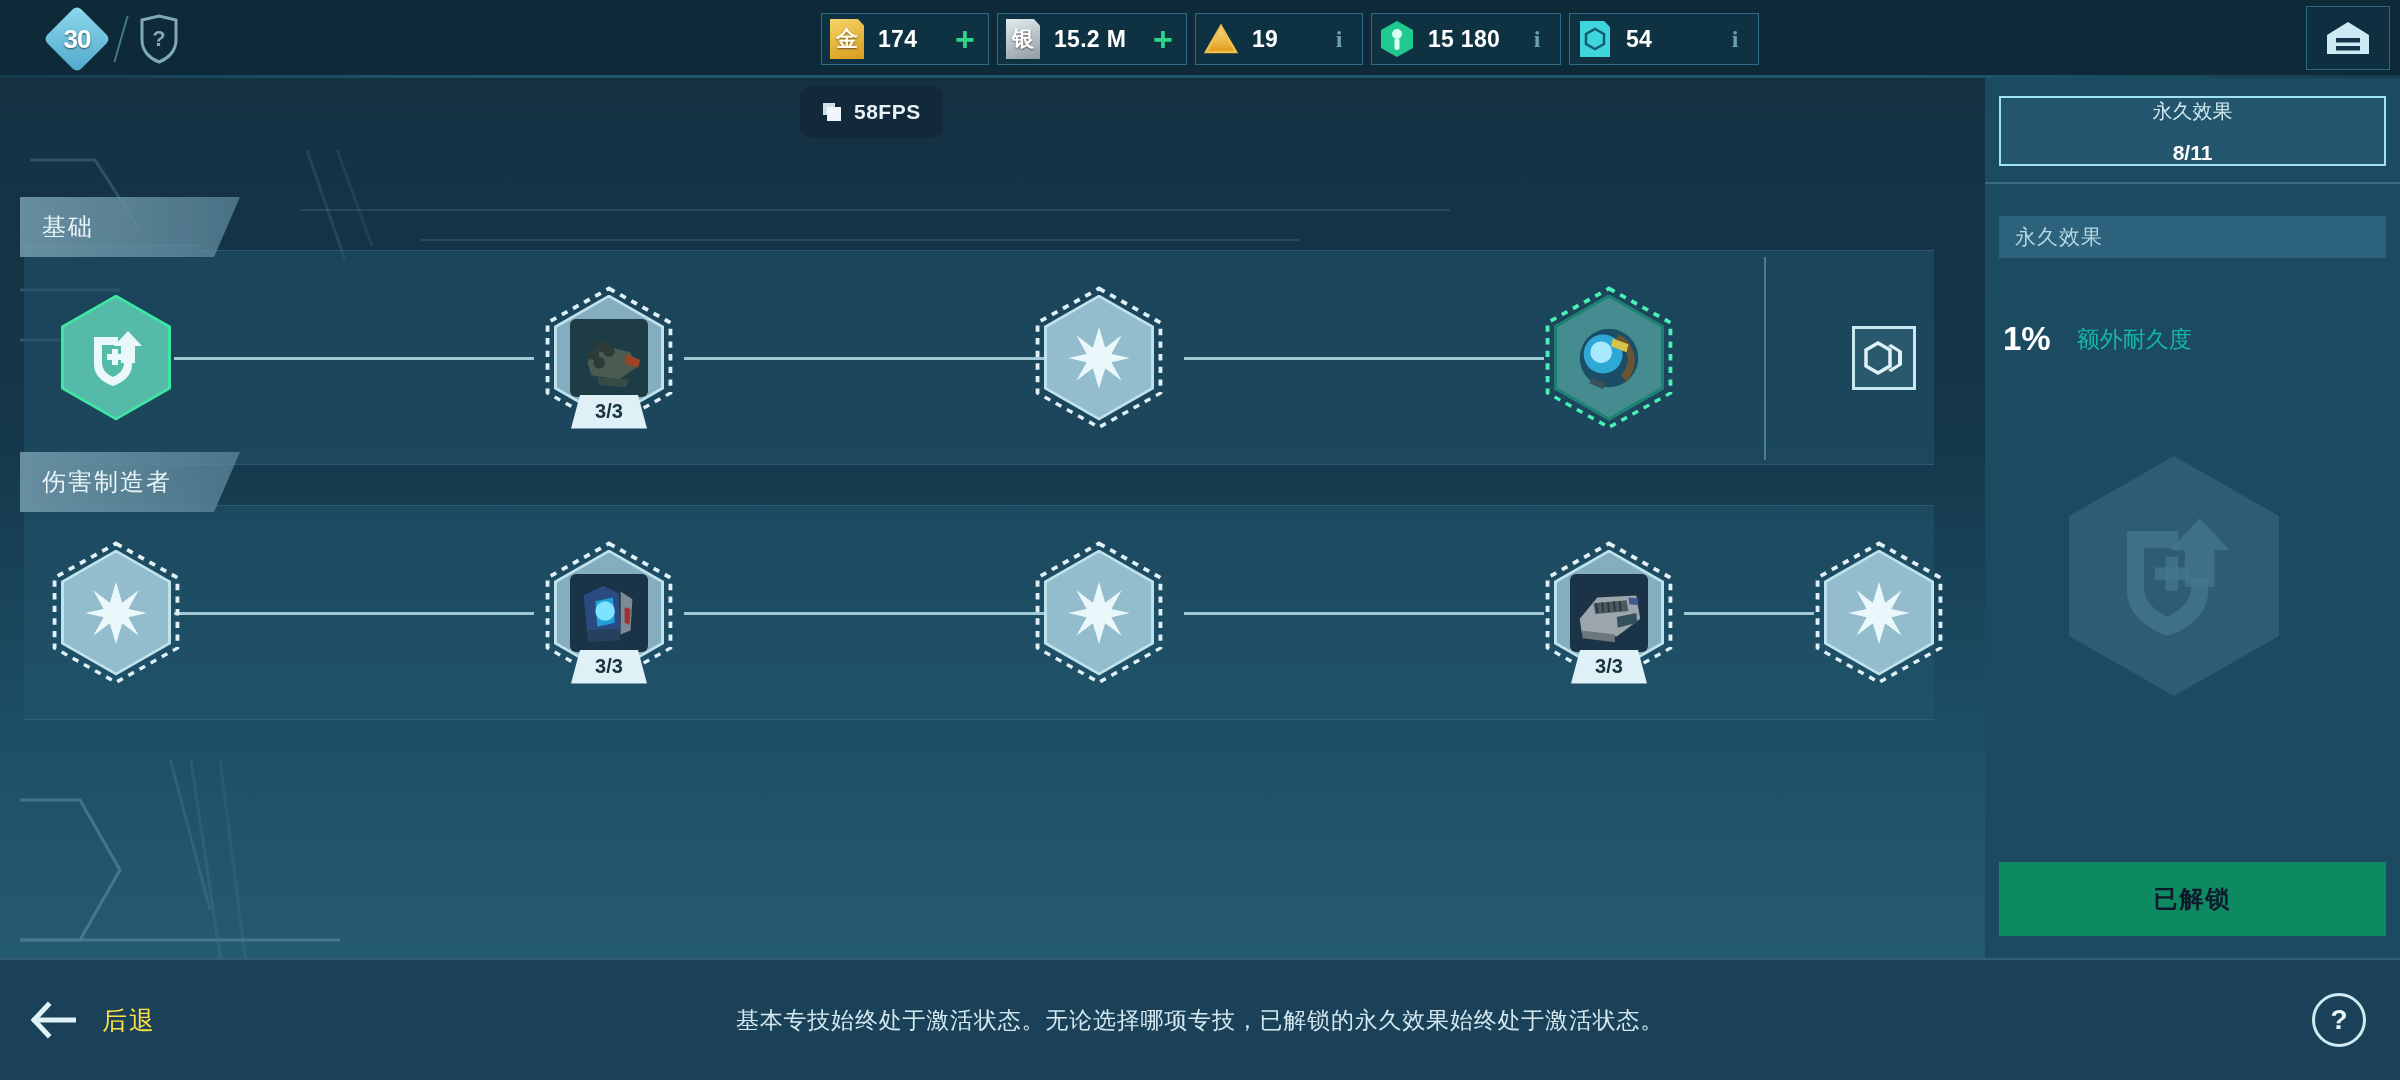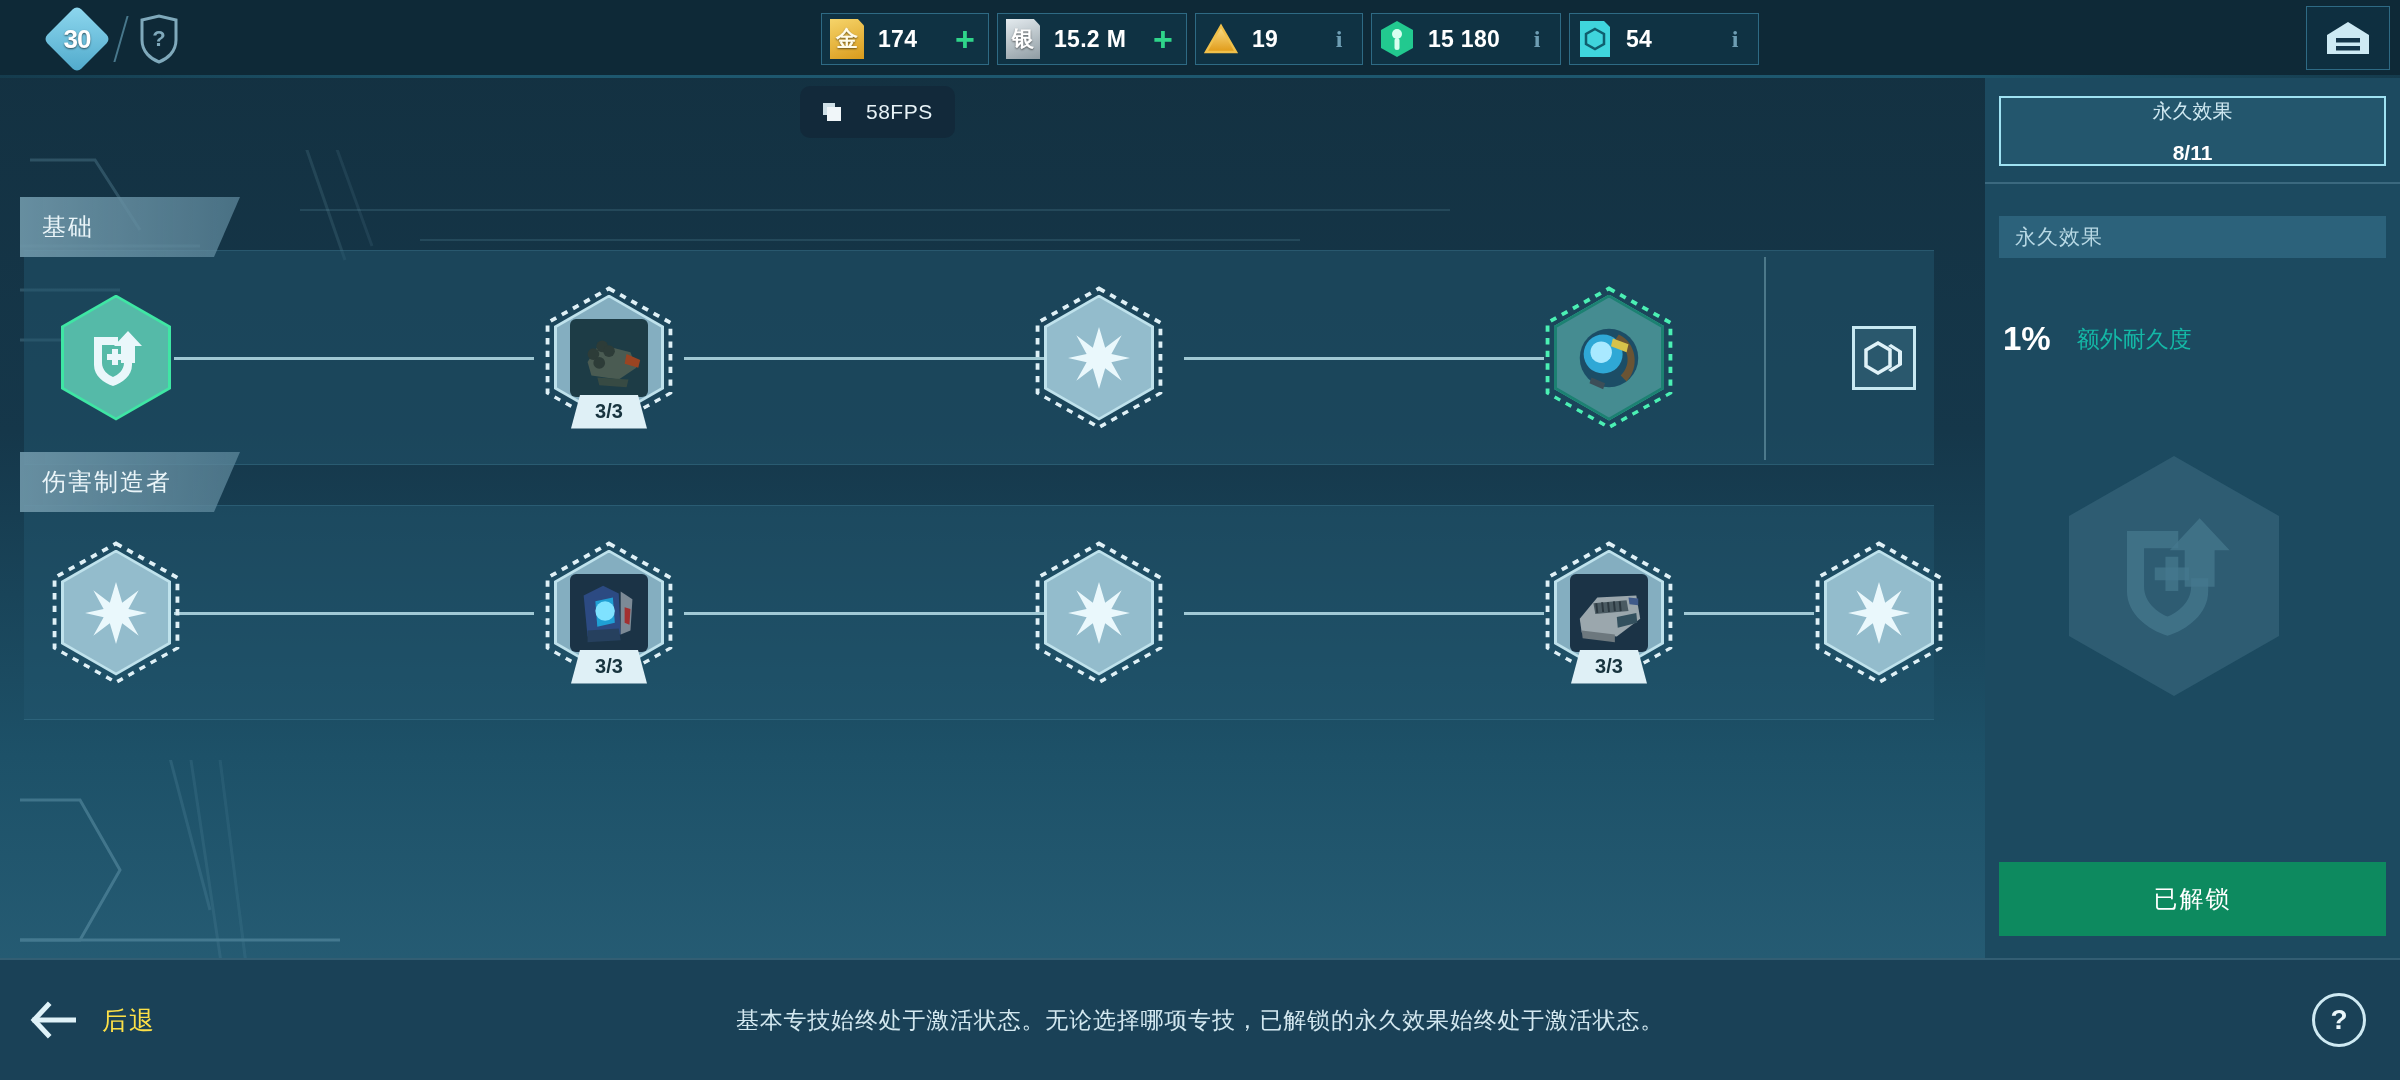--- a/index.html
+++ b/index.html
@@ -78,22 +78,23 @@
     width:84px; height:64px;
     border:1px solid #2e6a84; background:rgba(15,52,70,.6);
     display:flex; align-items:center; justify-content:center;
   }
 
   
   .fps-pill{
     position:absolute; left:800px; top:86px;
     height:52px; padding:0 22px;
     background:#12293a; border-radius:10px;
-    display:flex; align-items:center; gap:24px;
+    display:flex; align-items:center; gap:12px;
     z-index: 25;
+    font-weight: bold;
   }
   .fps-pill .glyph{ width:20px; height:20px; position:relative;}
   .fps-text{ color:#e8f3f7; font-size:21px; letter-spacing:.5px;}
 
   
   .unit-header{ position:absolute; left:22px; top:108px; z-index:10;}
   .unit-header .lbl{ color:#cfe6ef; font-size:22px; letter-spacing:1px;}
   .unit-row{ display:flex; align-items:center; gap:12px; margin-top:10px;}
   .unit-dot{
     width:32px; height:32px; border-radius:50%;
@@ -211,21 +212,21 @@
     position:absolute; left:84px; top:378px; width:210px; height:240px;
     clip-path: polygon(50% 0%, 100% 25%, 100% 75%, 50% 100%, 0% 75%, 0% 25%);
     background:rgba(92,140,163,.28);
     display:flex; align-items:center; justify-content:center;
   }
   .rp-unlock{
     position:absolute; left:14px; right:14px; bottom:22px; height:74px;
     background:#0d8a5f;
     display:flex; align-items:center; justify-content:center;
   }
-  .rp-unlock span{ color:#ffffff; font-size:24px; letter-spacing:2px;}
+  .rp-unlock span{ color:#0f172a; font-size:24px; letter-spacing:2px;font-weight:bold;}
 
   
   .bottombar{
     position:absolute; left:0; bottom:0; width:2400px; height:122px;
     background:#1a4157; border-top:2px solid rgba(140,200,220,.22);
     display:flex; align-items:center;
     z-index:20;
   }
   .back-btn{ display:flex; align-items:center; gap:26px; margin-left:30px; }
   .back-btn .lbl{ color:#fde047; font-size:25px; letter-spacing:2px;}

